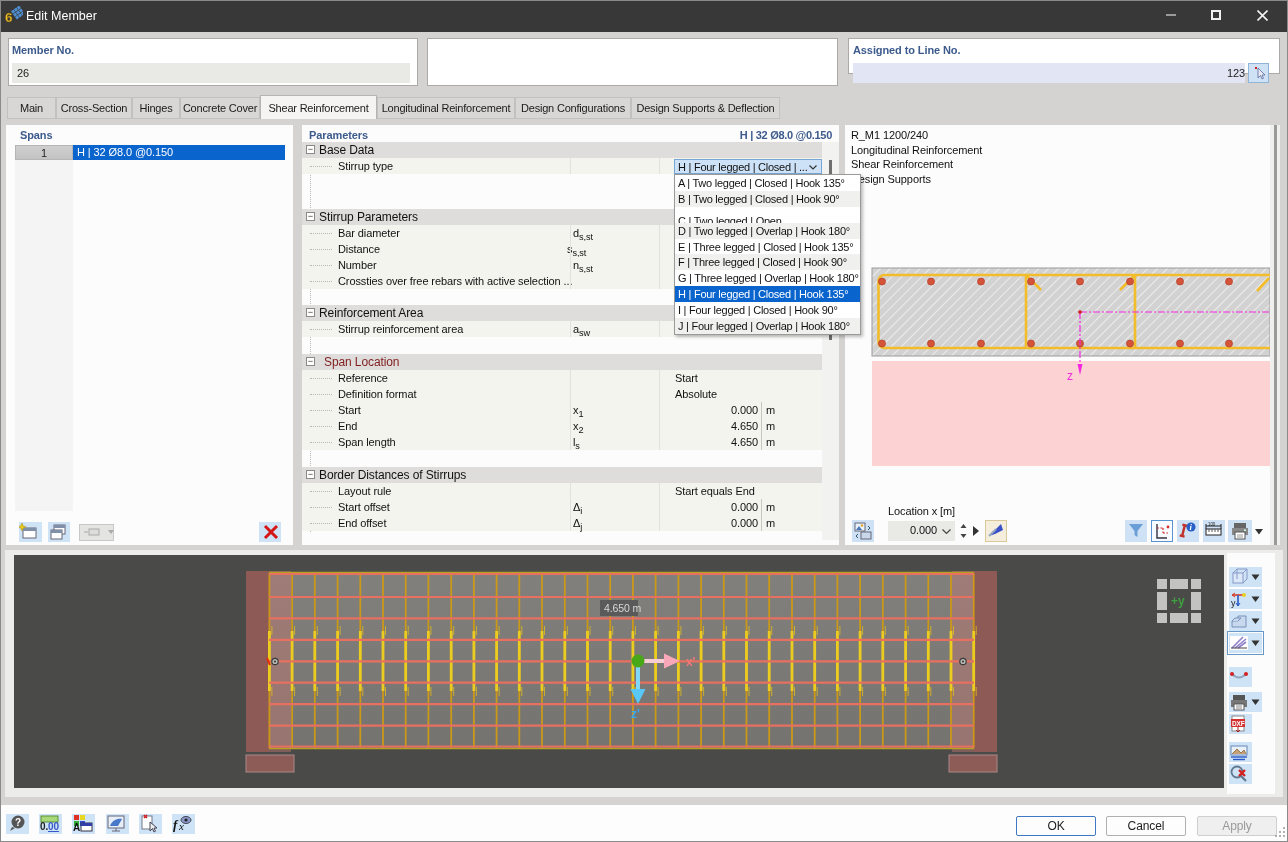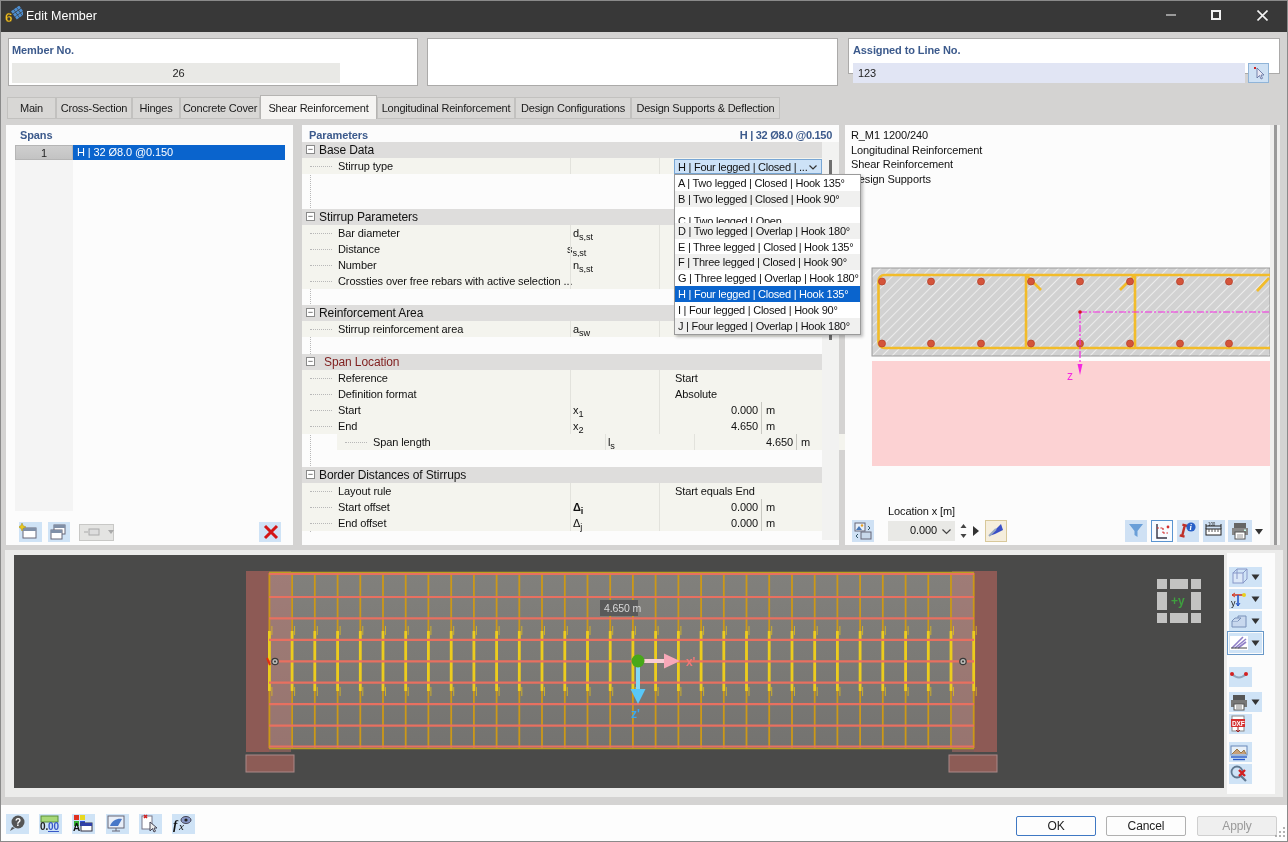--- a/index.html
+++ b/index.html
@@ -35,24 +35,24 @@
 
   <div class="abs" style="left:1166px;top:14px;width:10px;height:2px;background:#9a9a9a;"></div>
   <div class="abs" style="left:1211px;top:10px;width:10px;height:10px;border:2px solid #f2f2f2;"></div>
   <svg class="abs" style="left:1257px;top:10px" width="11" height="11" viewBox="0 0 11 11">
       <path d="M0.5 0.5 L10.5 10.5 M10.5 0.5 L0.5 10.5" stroke="#f2f2f2" stroke-width="1.6"></path>
     </svg>
 </div>
 
 <div class="abs gbox" style="left:8px;top:38px;width:410px;height:48px;">
   <div class="abs blue-label" style="left:3px;top:5px;text-align:right;">Member No.</div>
-  <div class="abs" style="left:3px;top:24px;width:328px;height:20px;background:#e9e9e6;color:#222;padding:4px 0 0 5px;text-align:center;">26</div>
+  <div class="abs" style="left:3px;top:24px;width:398px;height:20px;background:#e9e9e6;color:#222;padding:4px 0 0 5px;">26</div>
 </div>
 <div class="abs gbox" style="left:427px;top:38px;width:411px;height:48px;"></div>
-<div class="abs gbox" style="left:848px;top:38px;width:432px;height:36px;">
+<div class="abs gbox" style="left:848px;top:38px;width:432px;height:36px;text-align:right;">
   <div class="abs blue-label" style="left:4px;top:5px;">Assigned to Line No.</div>
   <div class="abs" style="left:4px;top:24px;width:392px;height:20px;background:#e1e5f4;color:#222;padding:4px 0 0 5px;">123</div>
   <div class="abs" style="left:399px;top:24px;width:21px;height:20px;background:#cfe1f4;border:1px solid #90b4d8;">
     <svg width="16" height="16" viewBox="0 0 16 16" style="margin:1px 0 0 2px">
       <path d="M6 3 L6 13 L8.5 10.5 L10 14 L11.5 13.3 L10 10 L13 10 Z" fill="#e8e8f4" stroke="#5a6a9a" stroke-width="0.8"></path>
       <path d="M3 2 L5 4 M5 2 L3 4" stroke="#cc2222" stroke-width="1"></path>
     </svg>
   </div>
 </div>
 
@@ -198,21 +198,21 @@
       <div class="abs" style="left:0;top:293px;width:520px;height:16px;background:#f4f4ee;">
       <span class="abs" style="left:8px;top:8px;width:22px;height:1px;border-top:1px dotted #b8b8b8;"></span>
       <span class="abs" style="left:36px;top:2px;color:#111;white-space:nowrap;">End</span>
       <span class="abs" style="left:271px;top:2px;color:#111;">x<sub>2</sub></span>
       <span class="abs" style="left:268px;top:0;width:1px;height:16px;background:#e2e2dc;"></span>
       <span class="abs" style="left:357px;top:0;width:1px;height:16px;background:#e2e2dc;"></span>
       <span class="abs" style="left:360px;top:2px;width:96px;text-align:right;color:#111;">4.650</span>
       <span class="abs" style="left:459px;top:0;width:1px;height:16px;background:#c8c8c2;"></span>
         <span class="abs" style="left:464px;top:2px;color:#111;">m</span>
     </div>
-      <div class="abs" style="left:0;top:309px;width:520px;height:16px;background:#f4f4ee;margin-left:35px;">
+      <div class="abs" style="left:0;top:309px;width:520px;height:16px;background:#f4f4ee;">
       <span class="abs" style="left:8px;top:8px;width:22px;height:1px;border-top:1px dotted #b8b8b8;"></span>
       <span class="abs" style="left:36px;top:2px;color:#111;white-space:nowrap;">Span length</span>
       <span class="abs" style="left:271px;top:2px;color:#111;">l<sub>s</sub></span>
       <span class="abs" style="left:268px;top:0;width:1px;height:16px;background:#e2e2dc;"></span>
       <span class="abs" style="left:357px;top:0;width:1px;height:16px;background:#e2e2dc;"></span>
       <span class="abs" style="left:360px;top:2px;width:96px;text-align:right;color:#111;">4.650</span>
       <span class="abs" style="left:459px;top:0;width:1px;height:16px;background:#c8c8c2;"></span>
         <span class="abs" style="left:464px;top:2px;color:#111;">m</span>
     </div>
       <div class="abs" style="left:0;top:342px;width:520px;height:16px;background:#dedddc;">
@@ -224,21 +224,21 @@
       <span class="abs" style="left:36px;top:2px;color:#111;white-space:nowrap;">Layout rule</span>
 
       <span class="abs" style="left:268px;top:0;width:1px;height:16px;background:#e2e2dc;"></span>
       <span class="abs" style="left:357px;top:0;width:1px;height:16px;background:#e2e2dc;"></span>
       <span class="abs" style="left:373px;top:2px;color:#111;">Start equals End</span>
 
     </div>
       <div class="abs" style="left:0;top:374px;width:520px;height:16px;background:#f4f4ee;">
       <span class="abs" style="left:8px;top:8px;width:22px;height:1px;border-top:1px dotted #b8b8b8;"></span>
       <span class="abs" style="left:36px;top:2px;color:#111;white-space:nowrap;">Start offset</span>
-      <span class="abs" style="left:271px;top:2px;color:#111;font-weight:bold;">Δ<sub>i</sub></span>
+      <span class="abs" style="left:271px;top:2px;color:#111;">Δ<sub>i</sub></span>
       <span class="abs" style="left:268px;top:0;width:1px;height:16px;background:#e2e2dc;"></span>
       <span class="abs" style="left:357px;top:0;width:1px;height:16px;background:#e2e2dc;"></span>
       <span class="abs" style="left:360px;top:2px;width:96px;text-align:right;color:#111;">0.000</span>
       <span class="abs" style="left:459px;top:0;width:1px;height:16px;background:#c8c8c2;"></span>
         <span class="abs" style="left:464px;top:2px;color:#111;">m</span>
     </div>
       <div class="abs" style="left:0;top:390px;width:520px;height:16px;background:#f4f4ee;">
       <span class="abs" style="left:8px;top:8px;width:22px;height:1px;border-top:1px dotted #b8b8b8;"></span>
       <span class="abs" style="left:36px;top:2px;color:#111;white-space:nowrap;">End offset</span>
       <span class="abs" style="left:271px;top:2px;color:#111;">Δ<sub>j</sub></span>

